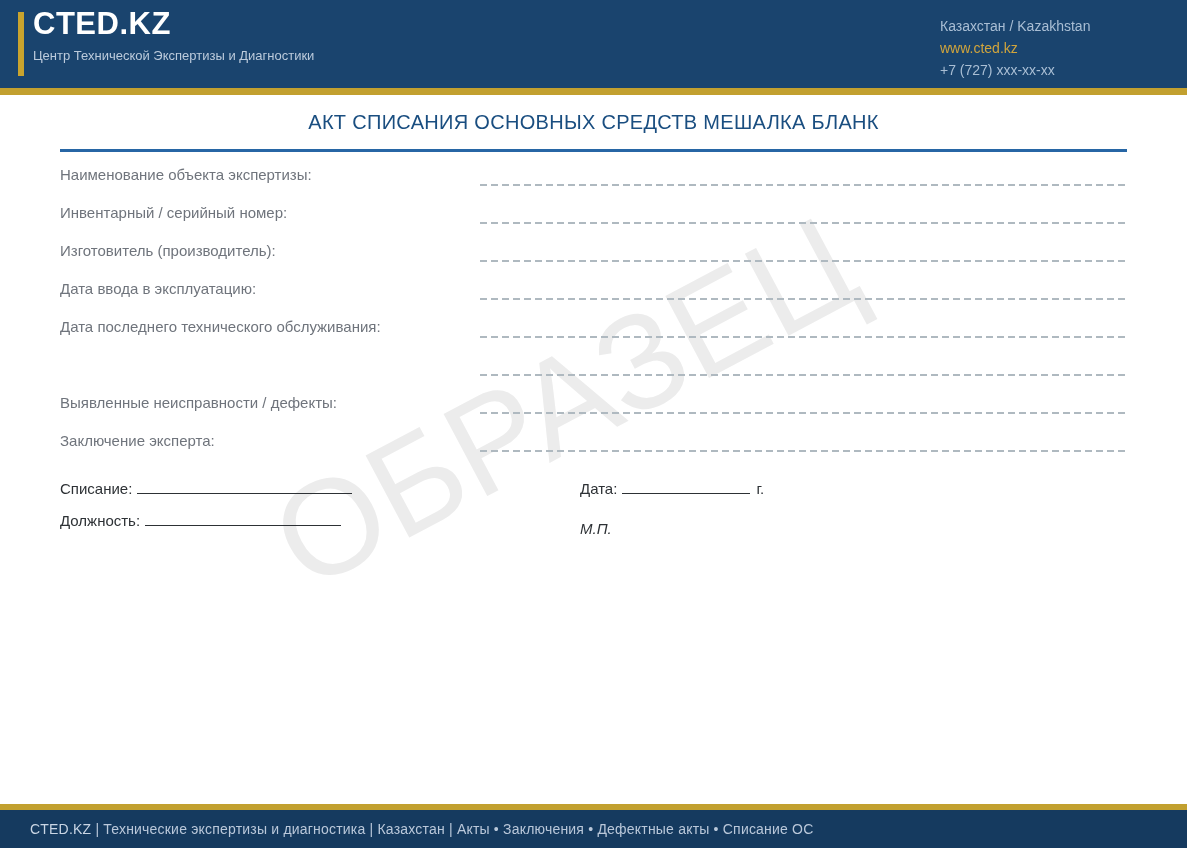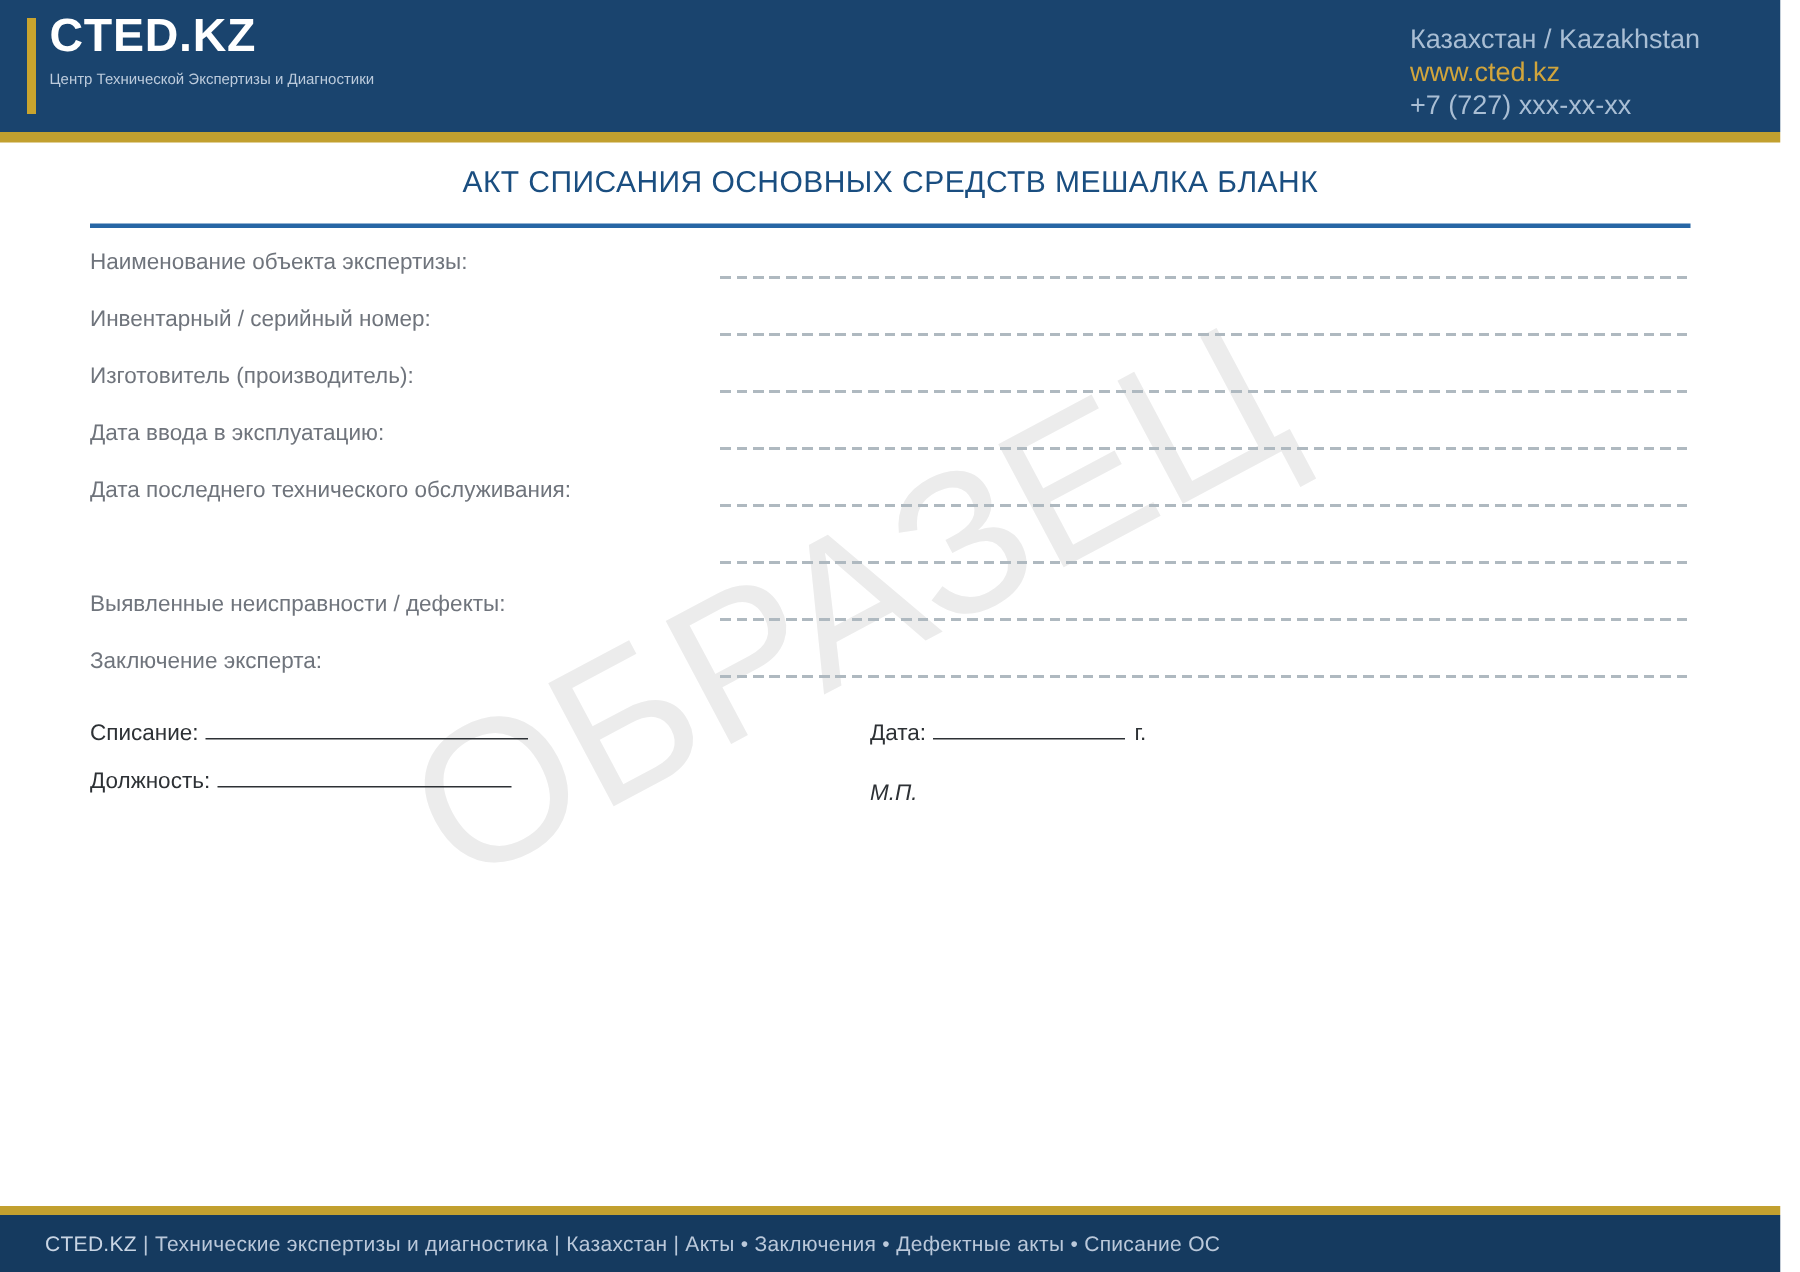--- a/index.html
+++ b/index.html
@@ -25,25 +25,25 @@
     width: 6px; height: 64px;
     background: #C9A42E;
   }
   .brand-name {
     position: absolute; left: 33px; top: 6px;
     font-size: 31px; font-weight: bold; color: #ffffff;
     letter-spacing: 0.5px;
   }
   .brand-sub {
     position: absolute; left: 33px; top: 48px;
-    font-size: 10px; color: #BCCBDC;
+    font-size: 13px; color: #BCCBDC;
   }
   .header-right {
     position: absolute; left: 940px; top: 15px;
-    font-size: 18px; line-height: 22px; color: #A9BED4;
+    font-size: 14px; line-height: 22px; color: #A9BED4;
   }
   .header-right .website { color: #D1A53C; cursor: pointer; }
 
   .gold-band {
     position: absolute; left: 0; right: 0; top: 88px;
     height: 7px; background: #C2A02F;
   }
 
   
   .watermark {

